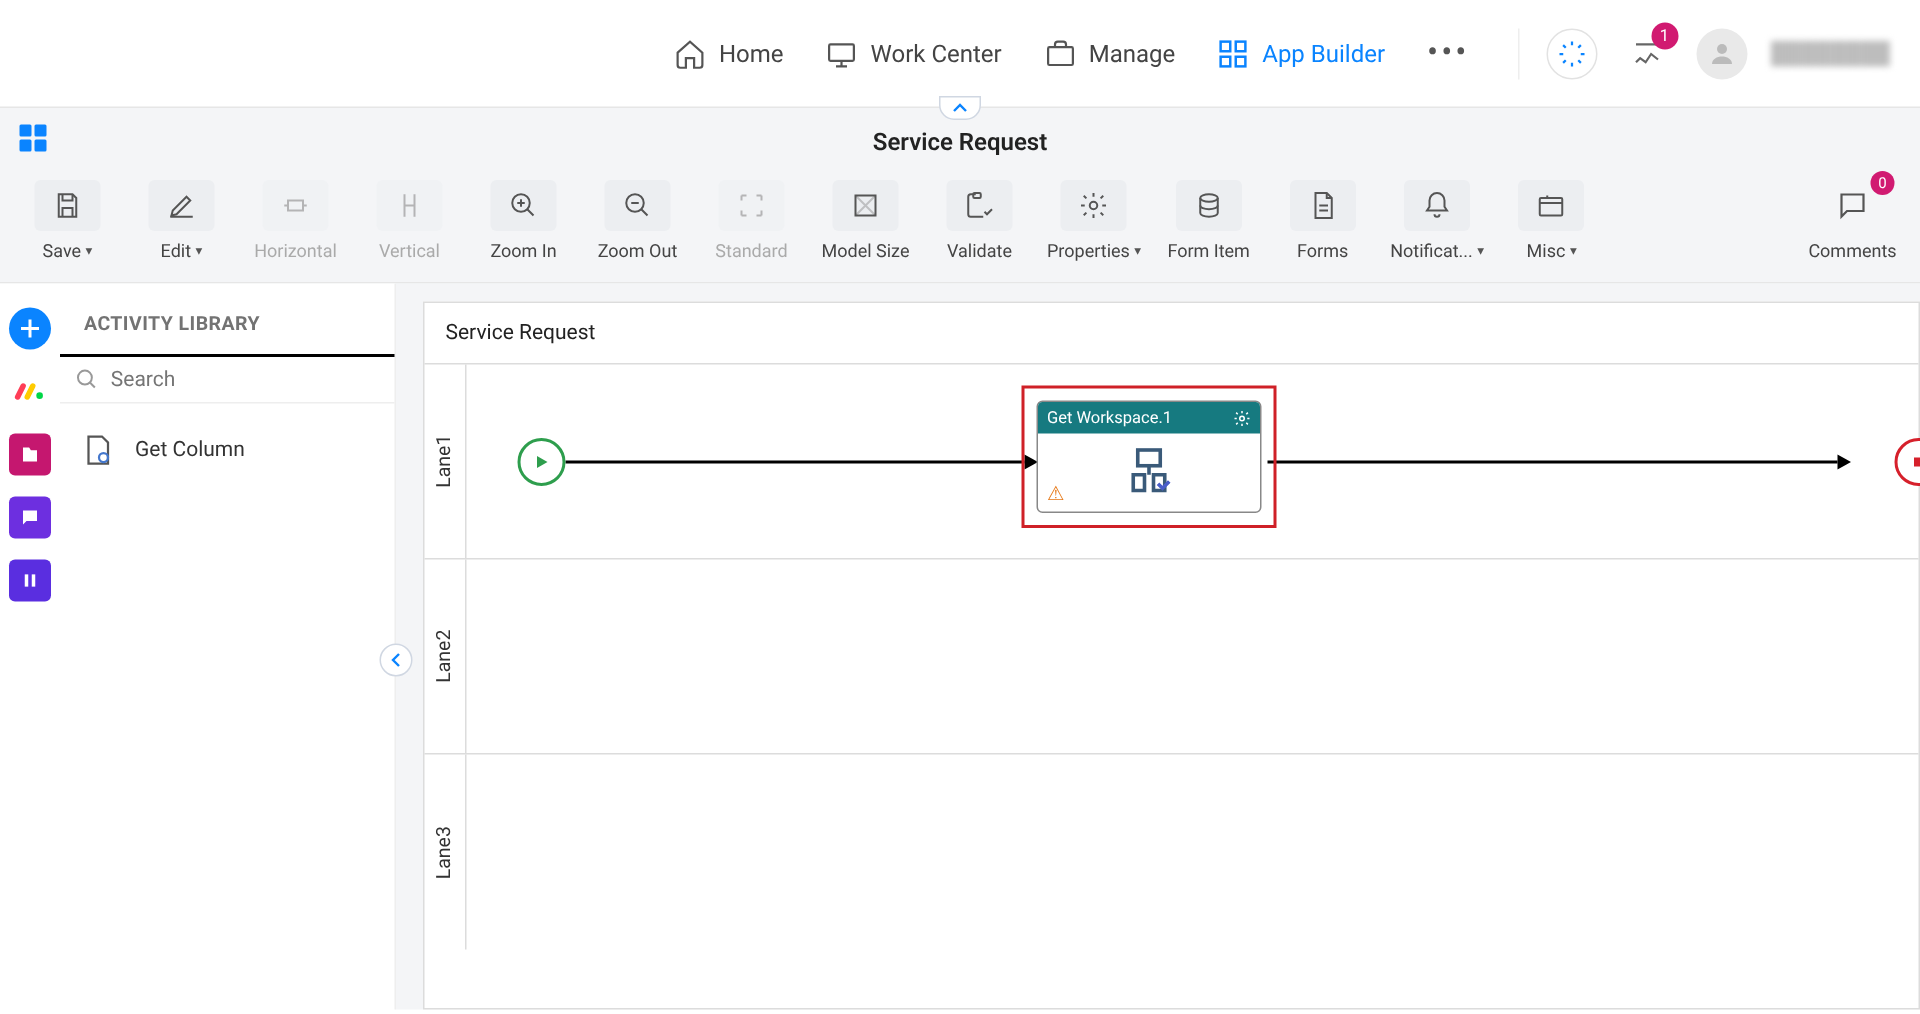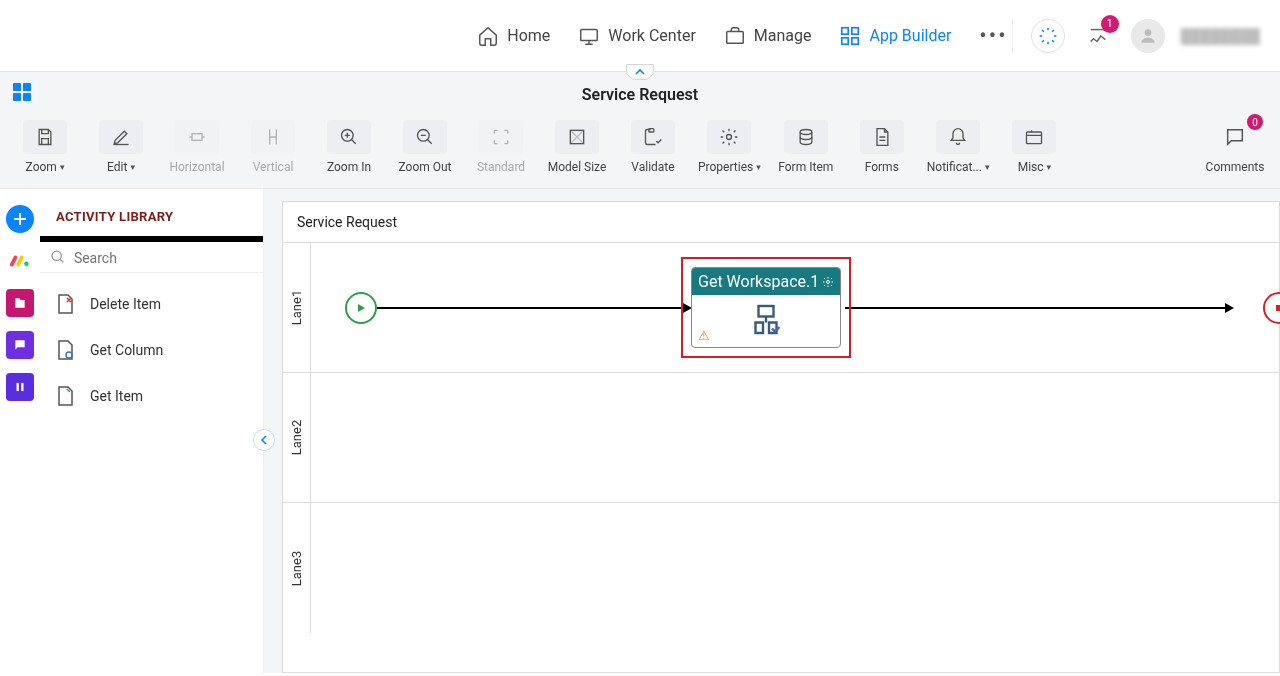--- a/index.html
+++ b/index.html
@@ -1,21 +1,21 @@
 <!DOCTYPE html>
 <html><head>
 <meta charset="utf-8">
 <style>
   * { box-sizing: border-box; margin: 0; padding: 0; font-family: -apple-system, BlinkMacSystemFont, "Segoe UI", Roboto, Arial, sans-serif; }
   body { background: #fff; width: 1280px; height: 676px; overflow: hidden; position: relative; }
 
   
   .topbar { height: 72px; border-bottom: 1px solid #e6e6e6; display: flex; align-items: center; padding: 0 20px; position: relative; }
   .logo { font-size: 28px; font-weight: 500; letter-spacing: -0.5px; display: flex; align-items: center; }
-  .nav { display: flex; gap: 28px; margin-left: auto; margin-right: 4px; align-items: center; }
+  .nav { display: flex; gap: 28px; margin-left: auto; margin-right: 32px; align-items: center; }
   .nav-item { display: flex; align-items: center; gap: 8px; color: #444; font-size: 16px; cursor: pointer; }
   .nav-item.active { color: #0a84ff; }
   .nav-item svg { width: 22px; height: 22px; }
   .right-icons { display: flex; align-items: center; gap: 16px; padding-left: 18px; border-left: 1px solid #eee; }
   .icon-btn { width: 34px; height: 34px; border-radius: 50%; display: flex; align-items: center; justify-content: center; position: relative; cursor: pointer; }
   .icon-btn.bordered { border: 1px solid #e2e2e2; }
   .badge { position: absolute; top: -4px; right: -4px; background: #d11a71; color: #fff; font-size: 11px; min-width: 18px; height: 18px; border-radius: 9px; display: flex; align-items: center; justify-content: center; padding: 0 4px; }
   .avatar { width: 34px; height: 34px; background: #e9e9e9; border-radius: 50%; display: flex; align-items: center; justify-content: center; }
   .username { color: #bdbdbd; font-size: 14px; filter: blur(2px); }
   .collapse-chip { position: absolute; left: 50%; top: 64px; transform: translateX(-50%); background: #fff; border: 1px solid #d0d7e2; width: 28px; height: 16px; border-radius: 0 0 10px 10px; display: flex; align-items: center; justify-content: center; color: #0a84ff; z-index: 5; cursor: pointer; }
@@ -36,22 +36,22 @@
   .toolbar-spacer { flex: 1; }
   .badge-sm { position: absolute; top: -6px; right: -6px; background: #d11a71; color: #fff; font-size: 10px; min-width: 16px; height: 16px; border-radius: 8px; display: flex; align-items: center; justify-content: center; }
 
   
   .body { display: flex; height: calc(676px - 72px - 44px - 76px); position: relative; }
 
   .leftbar { width: 40px; background: #fff; display: flex; flex-direction: column; align-items: center; gap: 14px; padding-top: 16px; }
   .leftbar .lb { width: 28px; height: 28px; border-radius: 4px; display: flex; align-items: center; justify-content: center; color: #fff; cursor: pointer; }
 
   .sidebar { width: 224px; background: #fff; border-right: 1px solid #eee; display: flex; flex-direction: column; position: relative; }
-  .sidebar-title { font-size: 13px; font-weight: 700; color: #7f1d1d; padding: 20px 16px 12px 16px; letter-spacing: 0.3px; }
-  .search { padding: 6px 10px; border-top: 6px solid #000000; border-bottom: 1px solid #eee; display: flex; align-items: flex-end; gap: 8px; color: #888; }
+  .sidebar-title { font-size: 13px; font-weight: 700; color: #737373; padding: 20px 16px 12px 16px; letter-spacing: 0.3px; }
+  .search { padding: 6px 10px; border-top: 2px solid #000000; border-bottom: 1px solid #eee; display: flex; align-items: center; gap: 8px; color: #888; }
   .search input { border: none; outline: none; font-size: 14px; width: 100%; background: transparent; }
   .lib-list { padding: 8px 0; display: flex; flex-direction: column; overflow: hidden; }
   .lib-item { display: flex; align-items: center; gap: 12px; padding: 10px 12px; color: #333; font-size: 14px; cursor: pointer; }
   .lib-item .li-icon { width: 26px; height: 26px; display: flex; align-items: center; justify-content: center; color: #555; }
   .lib-item.highlight { border: 2px solid #cf2027; }
   .sidebar-collapse { position: absolute; right: -12px; top: 240px; width: 22px; height: 22px; border-radius: 50%; background: #fff; border: 1px solid #d0d7e2; display: flex; align-items: center; justify-content: center; color: #0a84ff; cursor: pointer; z-index: 3; }
 
   .canvas-wrap { flex: 1; background: #f4f5f7; padding: 12px 0 0 18px; position: relative; }
   .canvas { background: #fff; border: 1px solid #dcdcdc; height: 100%; position: relative; }
   .canvas-title { font-size: 14px; color: #222; padding: 12px 14px; }
@@ -62,21 +62,21 @@
   .lane-content { flex: 1; position: relative; }
 
   .node-start { position: absolute; left: 34px; top: 50%; transform: translateY(-50%); width: 32px; height: 32px; border: 2px solid #2e9e4d; border-radius: 50%; display: flex; align-items: center; justify-content: center; color: #2e9e4d; background: #fff; }
   .node-end { position: absolute; right: -16px; top: 50%; transform: translateY(-50%); width: 32px; height: 32px; border: 2px solid #d6202b; border-radius: 50%; display: flex; align-items: center; justify-content: center; color: #d6202b; background: #fff; }
   .flowline { position: absolute; height: 2px; background: #000; top: 50%; transform: translateY(-50%); }
   .arrowhead { position: absolute; top: 50%; transform: translateY(-50%); width: 0; height: 0; border-top: 5px solid transparent; border-bottom: 5px solid transparent; border-left: 9px solid #000; }
 
   .activity-box { position: absolute; left: 380px; top: 24px; }
   .activity-hl { position: absolute; left: -10px; top: -10px; right: -10px; bottom: -10px; border: 2px solid #cf2027; }
   .activity { width: 150px; border: 1px solid #888; border-radius: 4px; background: #fff; overflow: hidden; position: relative; }
-  .activity-header { background: #167a80; color: #fff; font-size: 16px; display: flex; align-items: center; justify-content: space-between; padding: 4px 6px; }
+  .activity-header { background: #167a80; color: #fff; font-size: 11px; display: flex; align-items: center; justify-content: space-between; padding: 4px 6px; }
   .activity-body { height: 52px; display: flex; align-items: center; justify-content: center; position: relative; }
   .warn { position: absolute; left: 6px; bottom: 4px; color: #e67817; font-size: 13px; }
 
   svg { display: block; }
 </style>
 </head>
 <body>
 
 <div class="topbar">
 
@@ -156,21 +156,21 @@
 
 <div class="toolbar">
   <div class="tool">
     <div class="iconbox">
         <svg width="20" height="20" viewBox="0 0 24 24" fill="none" stroke="#555" stroke-width="1.6">
           <path d="M5 3h11l3 3v15H5z"></path>
           <path d="M8 3v5h8V3M8 21v-7h8v7"></path>
         </svg>
       </div>
     <div class="label">
-        <span>Zoom</span>
+        <span>Save</span>
         <span class="chev">▾</span>
       </div>
   </div>
   <div class="tool">
     <div class="iconbox">
         <svg width="20" height="20" viewBox="0 0 24 24" fill="none" stroke="#555" stroke-width="1.6">
           <path d="M4 20l4-1 11-11-3-3L5 16z"></path>
           <path d="M3 21h18"></path>
         </svg>
       </div>
@@ -364,46 +364,28 @@
   <div class="sidebar">
     <div class="sidebar-title">ACTIVITY LIBRARY</div>
     <div class="search">
       <svg width="18" height="18" viewBox="0 0 24 24" fill="none" stroke="#999" stroke-width="2">
           <circle cx="10" cy="10" r="7"></circle>
           <path d="M15 15l5 5"></path>
         </svg>
       <input placeholder="Search" style="">
     </div>
     <div class="lib-list">
-      <div class="lib-item">
-        <span class="li-icon">
-            <svg width="24" height="24" viewBox="0 0 24 24" fill="none" stroke="#555" stroke-width="1.5">
-              <path d="M6 3h9l4 4v14H6z"></path>
-              <path d="M14 6l4 4M18 6l-4 4" stroke="#d33"></path>
-            </svg>
-          </span>
-        <span>Delete Item</span>
-      </div>
       <div class="lib-item">
         <span class="li-icon">
             <svg width="24" height="24" viewBox="0 0 24 24" fill="none" stroke="#555" stroke-width="1.5">
               <path d="M6 3h9l4 4v14H6z"></path>
               <circle cx="16" cy="17" r="3" stroke="#47c"></circle>
             </svg>
           </span>
         <span>Get Column</span>
-      </div>
-      <div class="lib-item">
-        <span class="li-icon">
-            <svg width="24" height="24" viewBox="0 0 24 24" fill="none" stroke="#555" stroke-width="1.5">
-              <path d="M6 3h9l4 4v14H6z"></path>
-              <path d="M14 5l3 3" stroke="#3a5"></path>
-            </svg>
-          </span>
-        <span>Get Item</span>
       </div>
     </div>
     <div class="sidebar-collapse">
       <svg width="10" height="10" viewBox="0 0 10 10">
           <path d="M7 1L3 5l4 4" stroke="#0a84ff" stroke-width="1.6" fill="none"></path>
         </svg>
     </div>
   </div>
 
   <div class="canvas-wrap">

